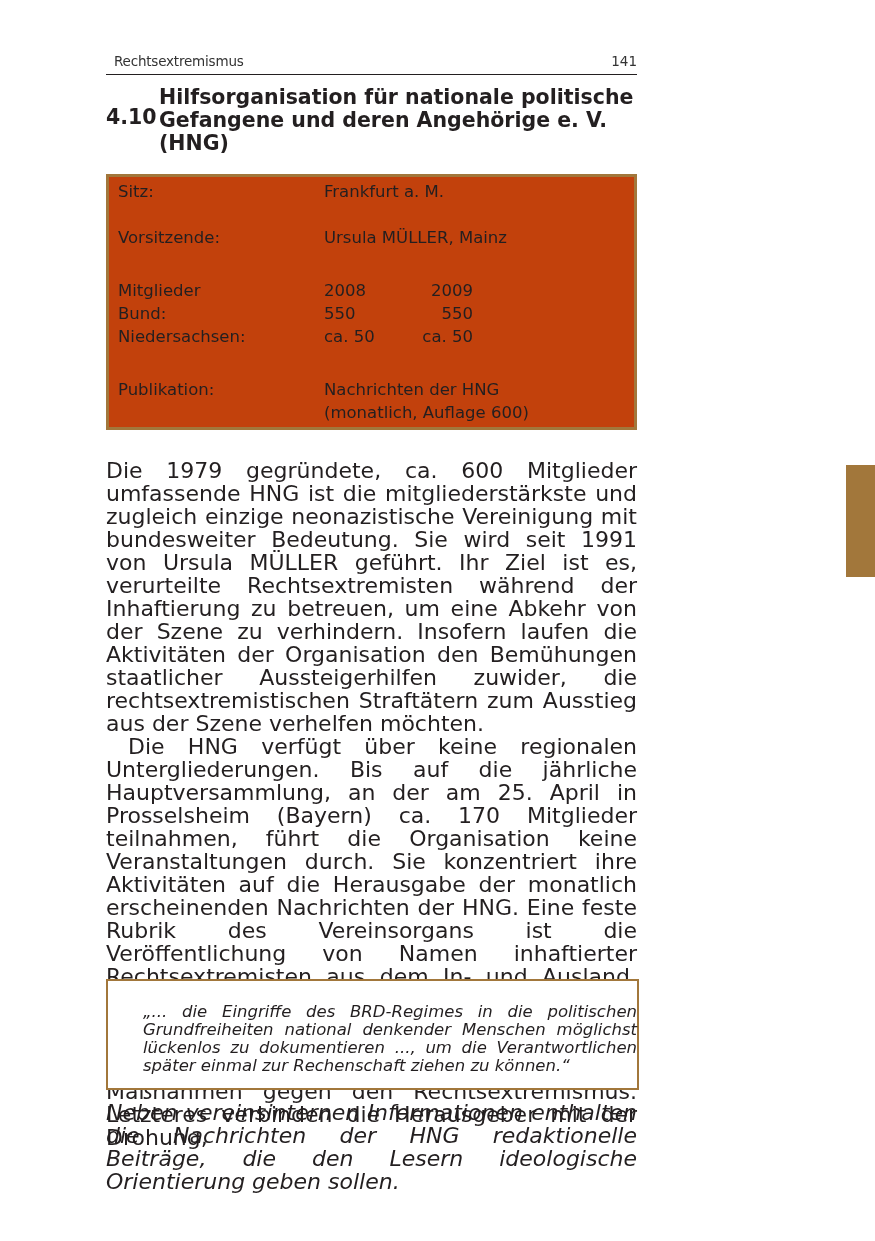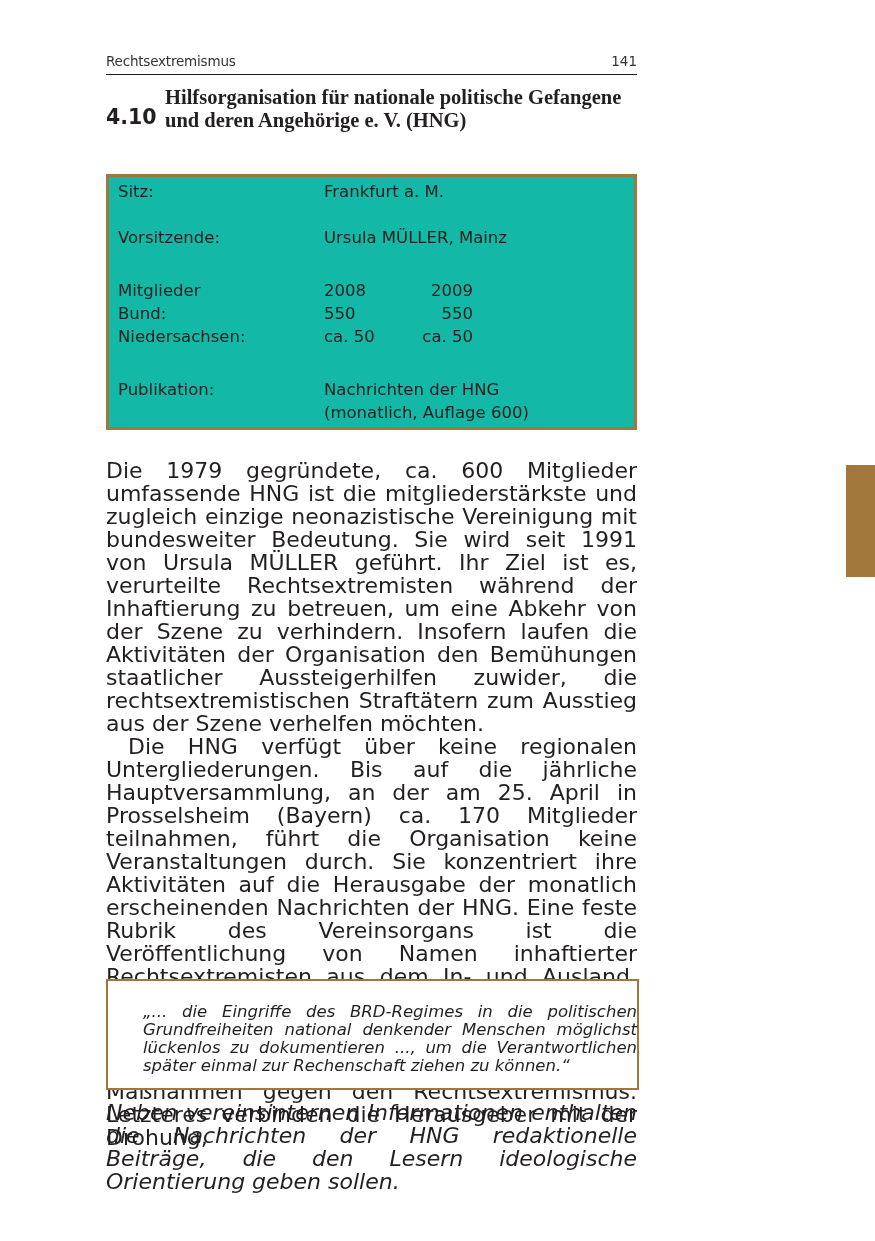--- a/index.html
+++ b/index.html
@@ -5,31 +5,31 @@
   html, body { margin: 0; padding: 0; }
   body {
     width: 875px; height: 1241px; position: relative; background: #ffffff;
     font-family: "DejaVu Sans", "Liberation Sans", sans-serif; color: #231f20;
     overflow: hidden;
   }
   .running-head {
     position: absolute; left: 106px; top: 52px; width: 531px; height: 22px;
     border-bottom: 1px solid #231f20; font-size: 13.5px; color: #333;
   }
-  .running-head .title { position: absolute; left: 0; top: 1px; letter-spacing: -0.2px; }
+  .running-head .title { position: absolute; left: 8px; top: 1px; letter-spacing: -0.2px; }
   .running-head .page { position: absolute; right: 0; top: 1px; }
   .heading {
     position: absolute; left: 106px; top: 86px; width: 540px;
     font-weight: bold; font-size: 20.5px; line-height: 23px; color: #231f20;
   }
   .heading .num { position: absolute; left: 0; top: 0; margin-top: 20px; }
-  .heading .text { position: absolute; left: 59px; top: 0; width: 490px; font-family: Liberation Serif, serif; }
+  .heading .text { position: absolute; left: 53px; top: 0; width: 490px; }
   .infobox {
     position: absolute; left: 106px; top: 174px; width: 525px; height: 250px;
-    background: #14b8a6; border: 3px solid #a2773b;
+    background: #c2410c; border: 3px solid #a2773b;
     font-size: 16.5px; line-height: 23px;
   }
   .infobox .row { position: absolute; left: 9px; }
   .infobox .lbl { position: absolute; left: 0; white-space: nowrap; }
   .infobox .val { position: absolute; left: 206px; white-space: nowrap; }
   .infobox .c1 { position: absolute; left: 206px; width: 50px; white-space: nowrap; }
   .infobox .c2 { position: absolute; left: 300px; width: 55px; text-align: right; white-space: nowrap; }
   .body-text {
     position: absolute; left: 106px; width: 531px;
     font-size: 22px; line-height: 23px; text-align: justify; hyphens: manual;

